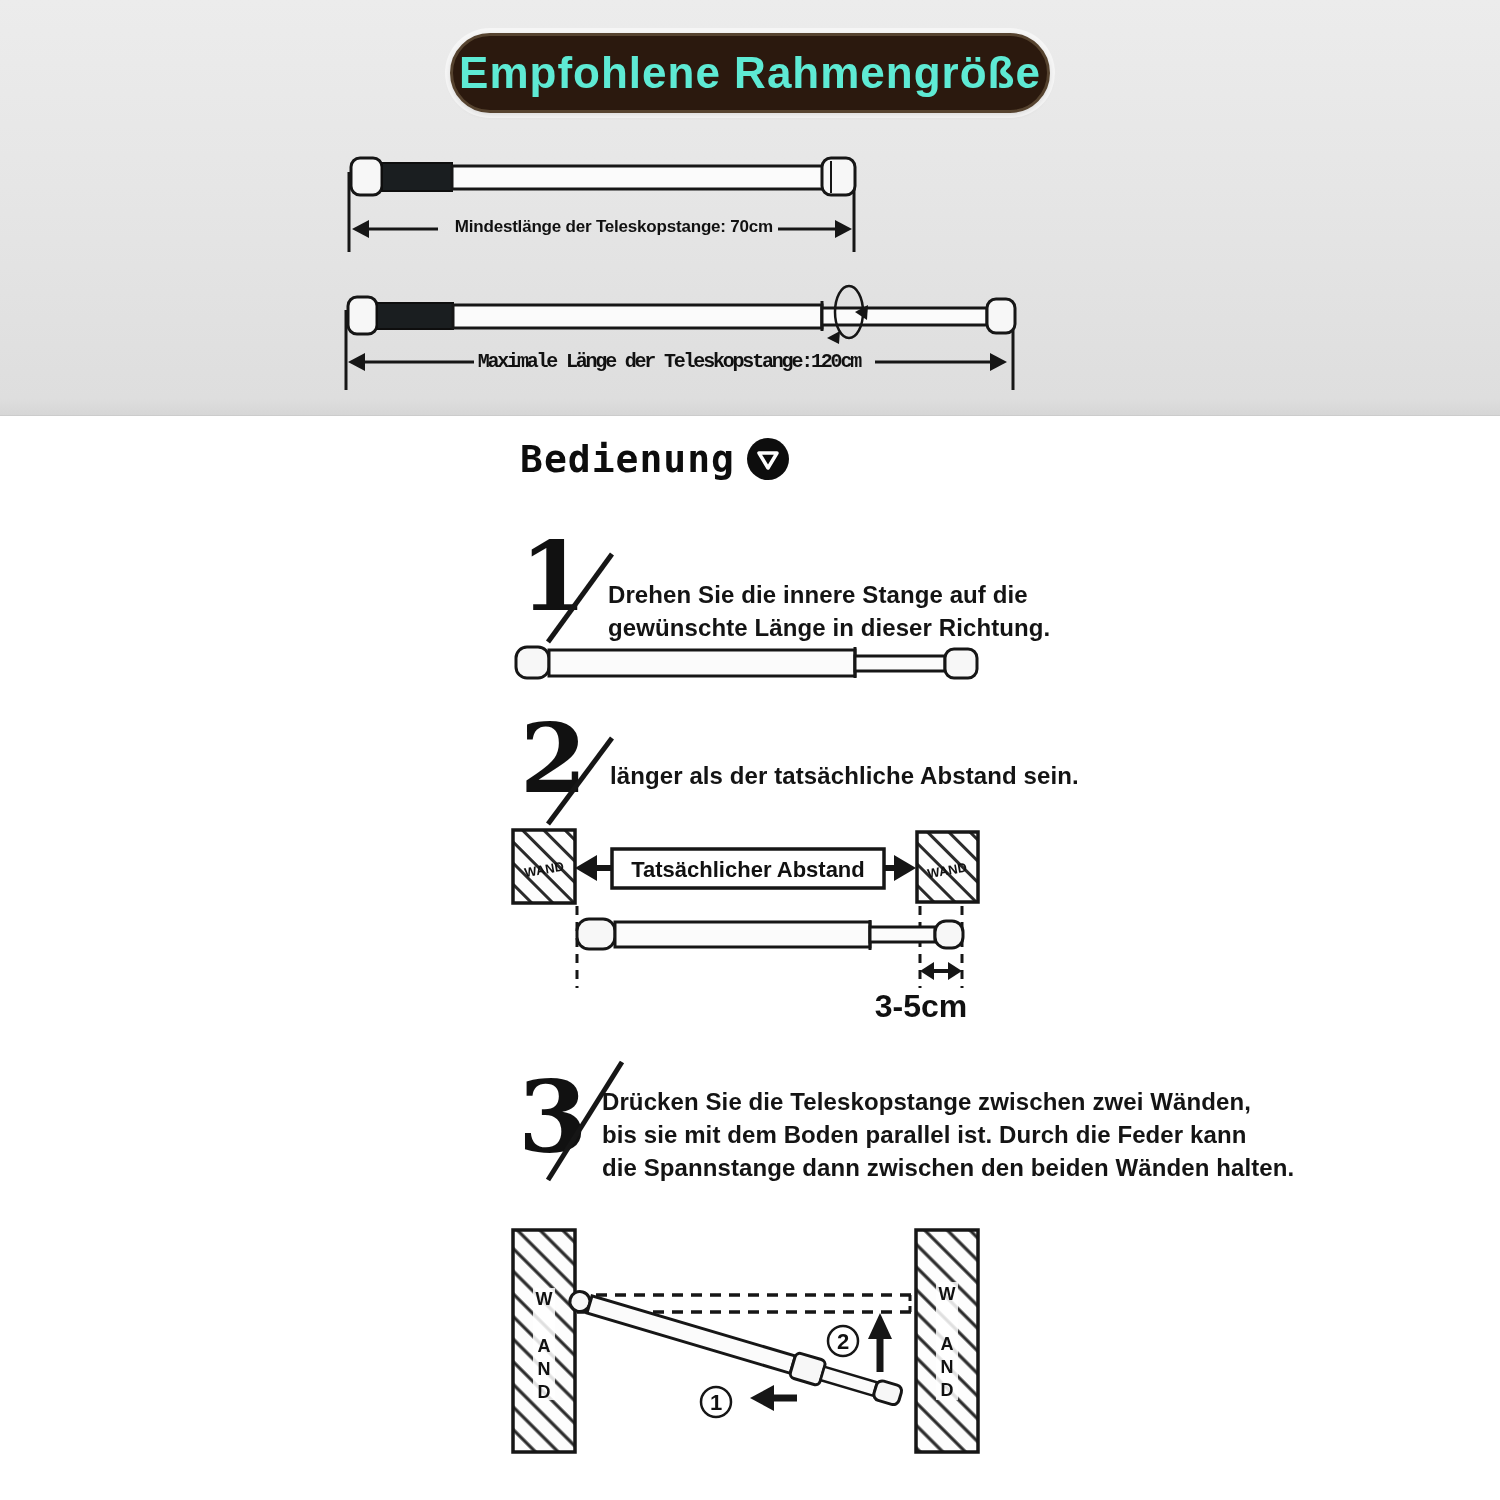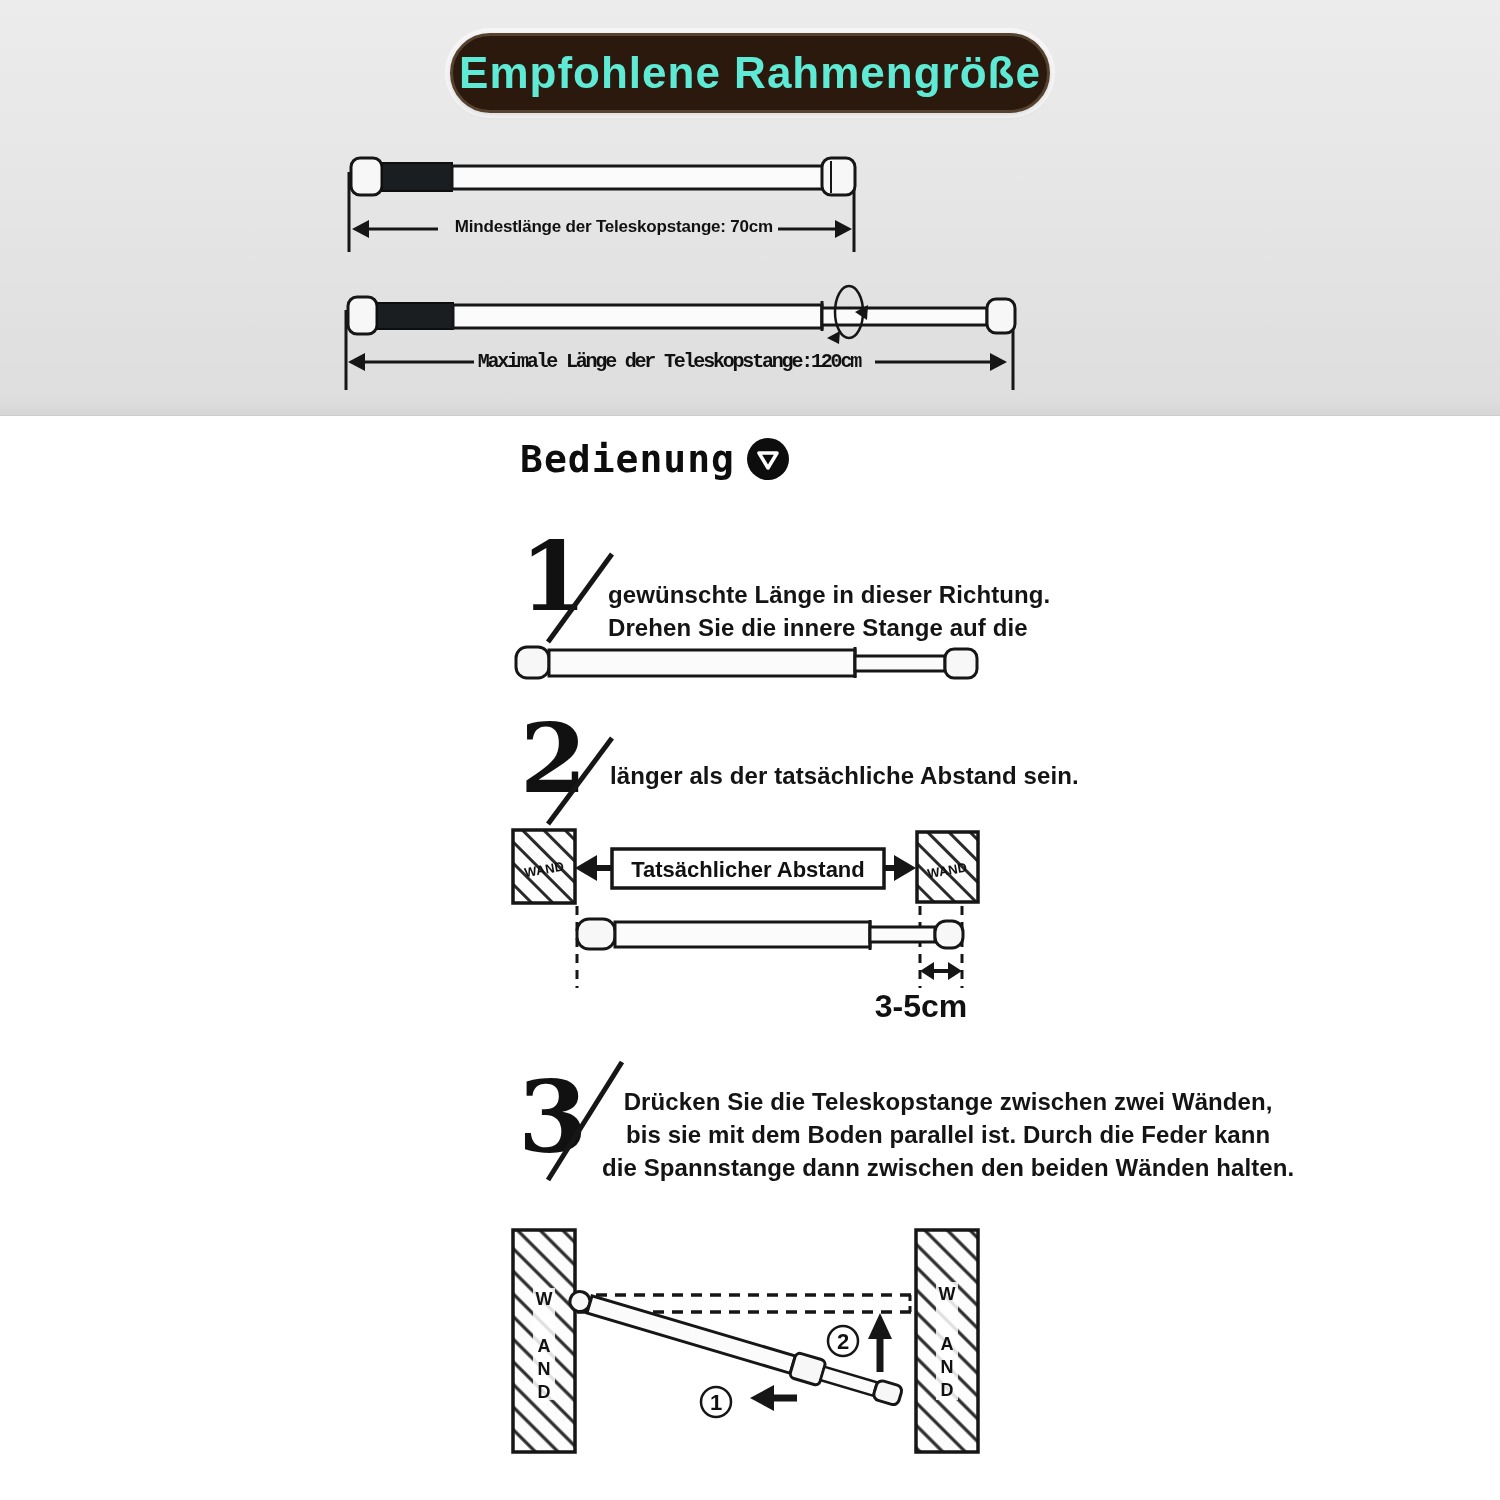--- a/index.html
+++ b/index.html
@@ -27,21 +27,21 @@
   .bedienung-text { font-family:"DejaVu Sans Mono", monospace; font-weight:bold; font-size:38px;
     letter-spacing:1px; color:#0d0d0d; }
   .bedienung svg { position:static; }
 
   
   svg.abs { position:absolute; }
   .step-text { position:absolute; font-size:24px; font-weight:bold; line-height:33px;
     color:#141414; letter-spacing:0.1px; white-space:nowrap; }
   #step1-text { left:608px; top:578px; }
   #step2-text { left:610px; top:759px; }
-  #step3-text { left:602px; top:1085px;text-align:center; }
+  #step3-text { left:602px; top:1085px; }
 
   .num-digit { font-family:"DejaVu Serif", serif; font-weight:bold; fill:#111111; }
   .ink { stroke:#161616; fill:none; }
   .tube { fill:#fbfbfb; stroke:#161616; }
   .cap { fill:#f7f7f7; stroke:#161616; }
   .spring { fill:#1a1e20; stroke:#0e0e0e; }
   .blk { fill:#161616; stroke:none; }
   .svg-label { font-family:"Liberation Sans", sans-serif; font-weight:bold; fill:#111111; }
 </style>
 </head>
@@ -105,22 +105,22 @@
       <circle cx="23" cy="23" r="21" fill="#0d0d0d"></circle>
       <path d="M14 17 L32 17 L23 32 Z" fill="none" stroke="#ffffff" stroke-width="3.5" stroke-linejoin="round"></path>
     </svg>
   </div>
 
   <svg class="abs" style="left:516px; top:536px;" width="110" height="110" viewBox="516 536 110 110">
     <text class="num-digit" x="520" y="610" font-size="96">1</text>
     <line class="ink" stroke-width="5" x1="612" y1="554" x2="548" y2="642"></line>
   </svg>
   <div class="step-text" id="step1-text">
+    <div>Drehen Sie die innere Stange auf die</div>
     <div>gewünschte Länge in dieser Richtung.</div>
-    <div>Drehen Sie die innere Stange auf die</div>
   </div>
 
   <svg class="abs" style="left:505px; top:640px;" width="485" height="70" viewBox="505 640 485 70">
     <rect class="cap" stroke-width="3" x="516" y="647" width="33" height="31" rx="11"></rect>
     <rect class="tube" stroke-width="3" x="549" y="650" width="306" height="26"></rect>
     <line class="ink" stroke-width="3" x1="855" y1="647" x2="855" y2="678"></line>
     <rect class="tube" stroke-width="3" x="855" y="656" width="90" height="15"></rect>
     <rect class="cap" stroke-width="3" x="945" y="649" width="32" height="29" rx="9"></rect>
   </svg>
 

